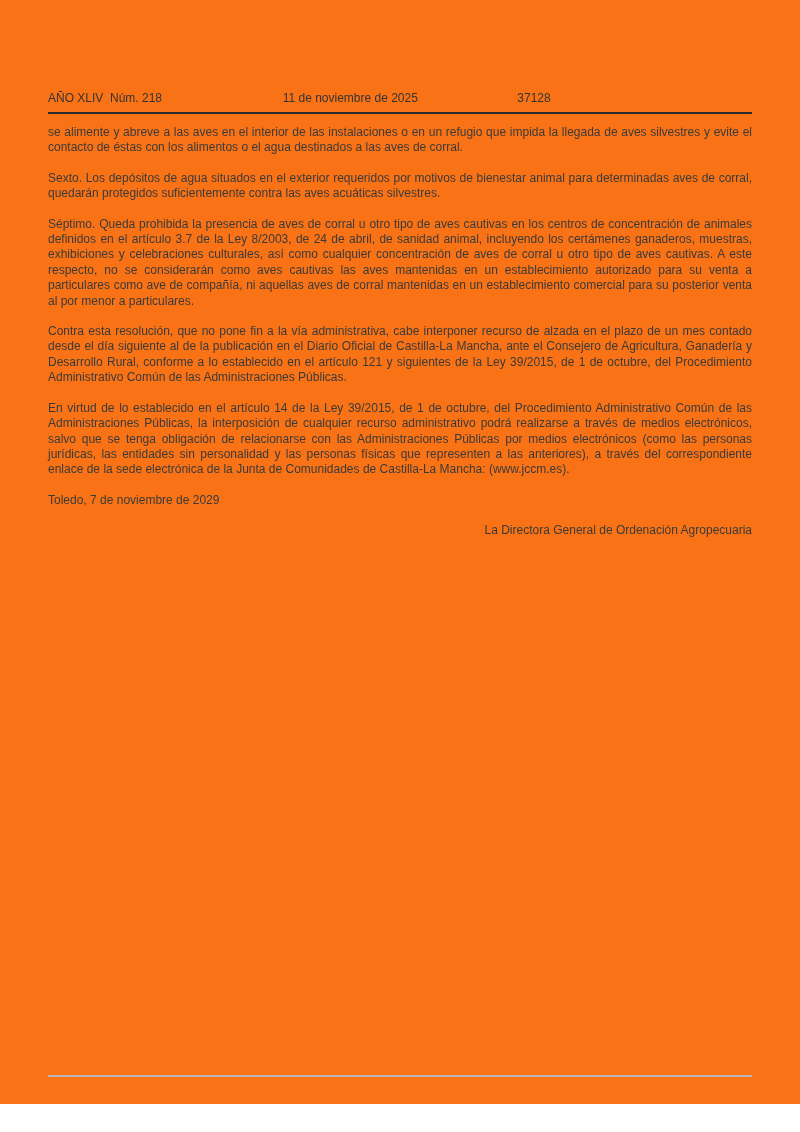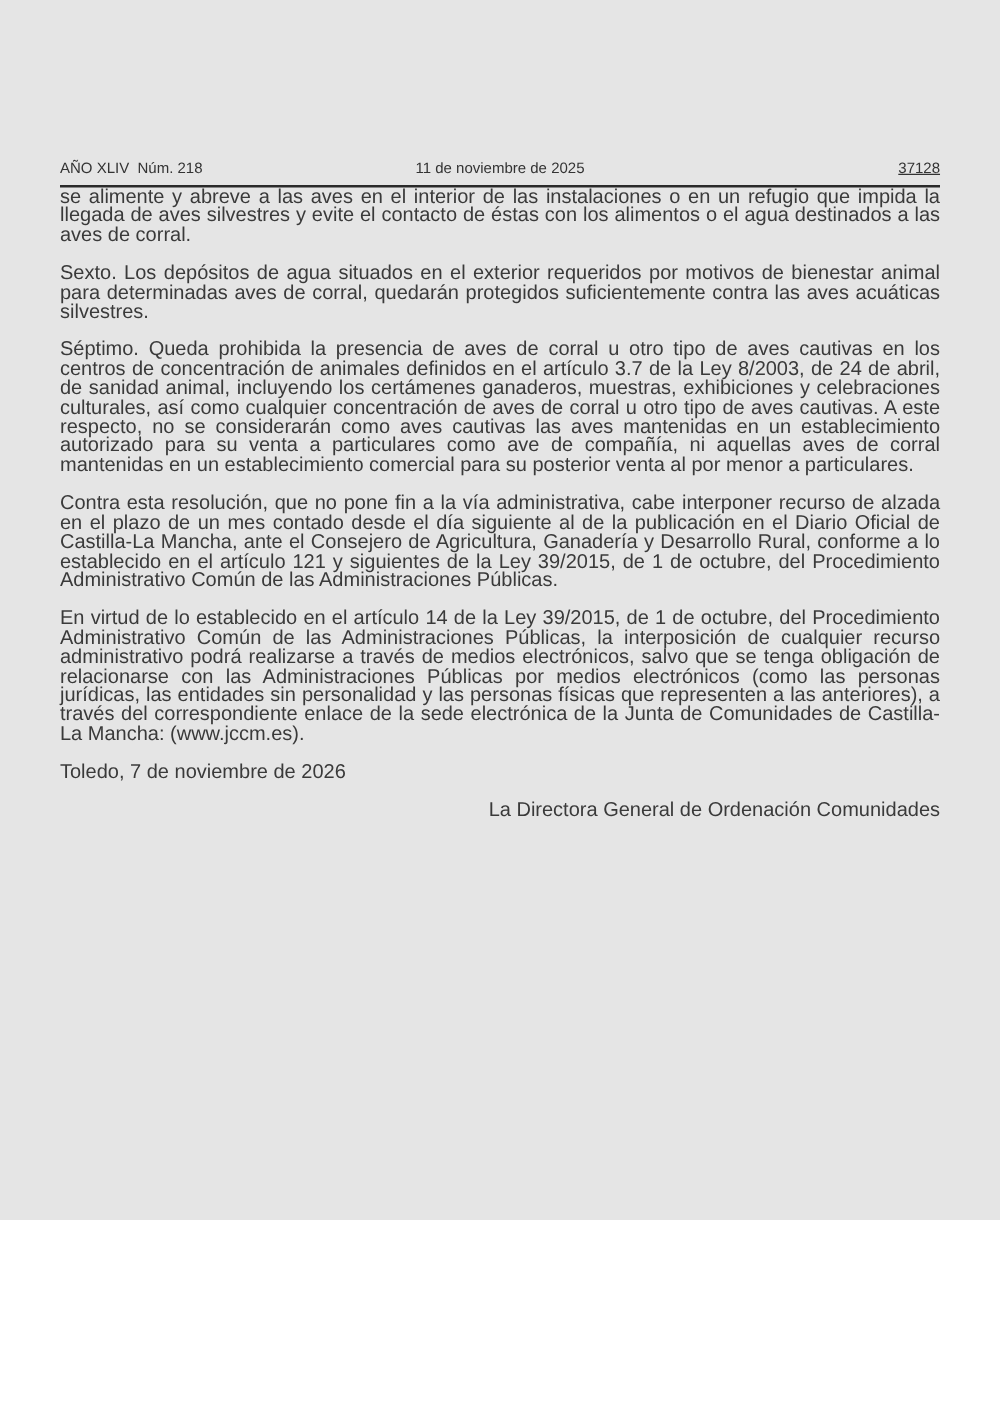--- a/index.html
+++ b/index.html
@@ -3,22 +3,22 @@
 <meta charset="utf-8">
 <style>
   html, body {
     margin: 0;
     padding: 0;
     background: #ffffff;
   }
   .page {
     position: relative;
     width: 800px;
-    height: 976px;
-    background: #e5e5e5;
+    height: 1104px;
+    background: #f97316;
     font-family: "Liberation Sans", "DejaVu Sans", sans-serif;
     color: #3a3a3a;
     overflow: hidden;
   }
   .content {
     position: absolute;
     left: 48px;
     right: 48px;
     top: 0;
   }
@@ -31,31 +31,29 @@
     font-size: 12px;
     color: #333333;
   }
   .doc-header .h-left {
     flex: 1;
     text-align: left;
     white-space: pre;
   }
   .doc-header .h-center {
     flex: 1;
-    text-align: center;
+    text-align: left;
     white-space: nowrap;
-    margin-top: 36px;
   }
   .doc-header .h-right {
     flex: 1;
-    text-align: right;
-    text-decoration: underline;
   }
   .body-text {
-    font-size: 16px;
+    padding-top: 11px;
+    font-size: 12px;
     line-height: 15.4px;
   }
   .body-text p {
     margin: 0 0 15px 0;
     text-align: justify;
     text-justify: inter-word;
   }
   p.no-justify {
     text-align: left;
   }
@@ -87,23 +85,23 @@
       <span class="h-right">37128</span>
     </div>
 
     <div class="body-text">
       <p>se alimente y abreve a las aves en el interior de las instalaciones o en un refugio que impida la llegada de aves silvestres y evite el contacto de éstas con los alimentos o el agua destinados a las aves de corral.</p>
       <p>Sexto. Los depósitos de agua situados en el exterior requeridos por motivos de bienestar animal para determinadas aves de corral, quedarán protegidos suficientemente contra las aves acuáticas silvestres.</p>
       <p>Séptimo. Queda prohibida la presencia de aves de corral u otro tipo de aves cautivas en los centros de concentración de animales definidos en el artículo 3.7 de la Ley 8/2003, de 24 de abril, de sanidad animal, incluyendo los certámenes ganaderos, muestras, exhibiciones y celebraciones culturales, así como cualquier concentración de aves de corral u otro tipo de aves cautivas. A este respecto, no se considerarán como aves cautivas las aves mantenidas en un establecimiento autorizado para su venta a particulares como ave de compañía, ni aquellas aves de corral mantenidas en un establecimiento comercial para su posterior venta al por menor a particulares.</p>
       <p>Contra esta resolución, que no pone fin a la vía administrativa, cabe interponer recurso de alzada en el plazo de un mes contado desde el día siguiente al de la publicación en el Diario Oficial de Castilla-La Mancha, ante el Consejero de Agricultura, Ganadería y Desarrollo Rural, conforme a lo establecido en el artículo 121 y siguientes de la Ley 39/2015, de 1 de octubre, del Procedimiento Administrativo Común de las Administraciones Públicas.</p>
       <p>En virtud de lo establecido en el artículo 14 de la Ley 39/2015, de 1 de octubre, del Procedimiento Administrativo Común de las Administraciones Públicas, la interposición de cualquier recurso administrativo podrá realizarse a través de medios electrónicos, salvo que se tenga obligación de relacionarse con las Administraciones Públicas por medios electrónicos (como las personas jurídicas, las entidades sin personalidad y las personas físicas que representen a las anteriores), a través del correspondiente enlace de la sede electrónica de la Junta de Comunidades de Castilla-La Mancha: (www.jccm.es).</p>
 
-      <p class="no-justify">Toledo, 7 de noviembre de 2026</p>
+      <p class="no-justify">Toledo, 7 de noviembre de 2029</p>
 
       <div class="signature-block">
-        <div>La Directora General de Ordenación Comunidades</div>
+        <div>La Directora General de Ordenación Agropecuaria</div>
       </div>
     </div>
 
   </div>
 
   <div class="footer-rule"></div>
 </div>
 
 </body></html>

